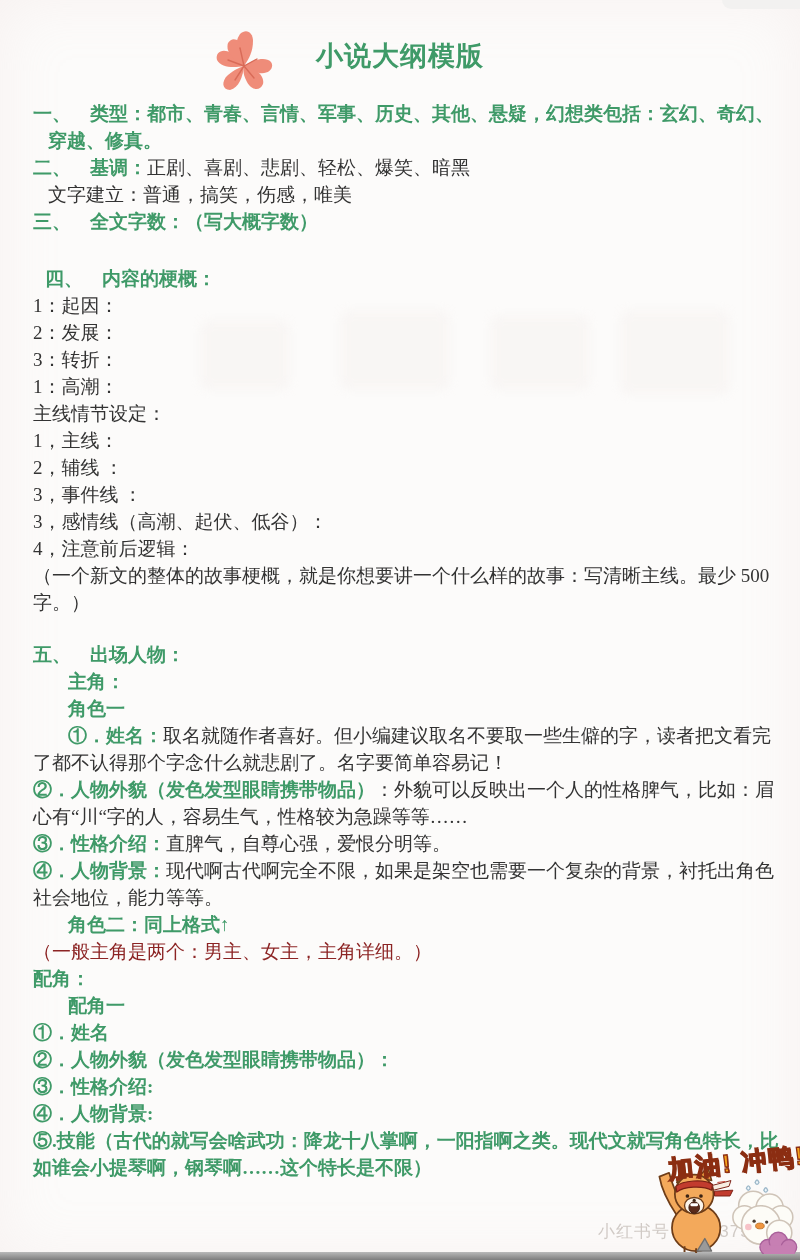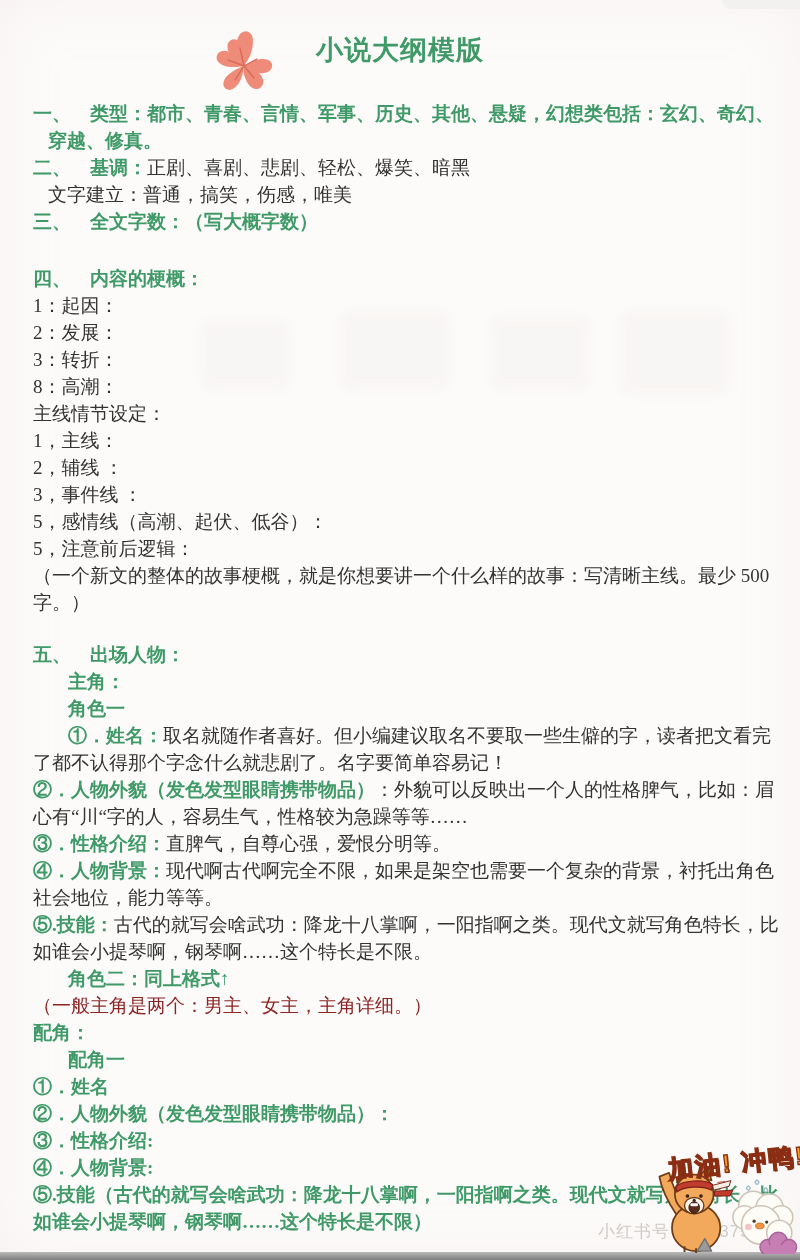--- a/index.html
+++ b/index.html
@@ -17,37 +17,37 @@
   }
   
   .corner-shape{
     position:absolute;top:0;right:0;width:78px;height:9px;
     background:#f2f1f0;border-radius:0 0 0 10px;
   }
   
   .header{position:relative;height:100px;}
   .flower{position:absolute;left:213px;top:26px;width:62px;height:78px;}
   .page-title{
-    position:absolute;left:0;top:32px;width:800px;
+    position:absolute;left:0;top:38px;width:800px;
     text-align:center;
     font-size:27px;font-weight:700;color:#3f9a68;
     letter-spacing:1px;
   }
   
   .doc{
     position:relative;
     padding:0 14px 0 33px;
     font-size:19px;line-height:27px;color:#333;
   }
   .line{margin:0;}
   .sec{padding-left:15px;text-indent:-15px;}
   .cont{padding-left:15px;}
   .ind{padding-left:35px;}
   .p1{text-indent:35px;}
-  .gap-lg{margin-top:30px;}
+  .gap-lg{margin-top:30px;margin-left:12px;}
   .gap-md{margin-top:25px;}
   .c-green{color:#3f9a68;font-weight:700;}
   .c-black{color:#333333;font-weight:400;}
   .c-red{color:#8c2424;font-weight:400;}
   
   .mid-watermark{position:absolute;left:200px;top:310px;width:540px;height:90px;
     filter:blur(5px);opacity:0.55;pointer-events:none;}
   .mid-watermark span{position:absolute;background:#f6f2f0;border-radius:8px;}
   .wm-b1{left:0;top:10px;width:90px;height:70px;}
   .wm-b2{left:140px;top:0;width:110px;height:80px;}
@@ -114,36 +114,35 @@
 
   <div class="doc">
       <p class="line sec"><span class="c-green">一、　类型：都市、青春、言情、军事、历史、其他、悬疑，幻想类包括：玄幻、奇幻、穿越、修真。</span></p>
       <p class="line sec"><span class="c-green">二、　基调：</span><span class="c-black">正剧、喜剧、悲剧、轻松、爆笑、暗黑</span></p>
       <p class="line cont"><span class="c-black">文字建立：普通，搞笑，伤感，唯美</span></p>
       <p class="line sec"><span class="c-green">三、　全文字数：（写大概字数）</span></p>
       <p class="line sec gap-lg"><span class="c-green">四、　内容的梗概：</span></p>
       <p class="line line"><span class="c-black">1：起因：</span></p>
       <p class="line line"><span class="c-black">2：发展：</span></p>
       <p class="line line"><span class="c-black">3：转折：</span></p>
-      <p class="line line"><span class="c-black">8：高潮：</span></p>
+      <p class="line line"><span class="c-black">1：高潮：</span></p>
       <p class="line line"><span class="c-black">主线情节设定：</span></p>
       <p class="line line"><span class="c-black">1，主线：</span></p>
       <p class="line line"><span class="c-black">2，辅线 ：</span></p>
       <p class="line line"><span class="c-black">3，事件线 ：</span></p>
-      <p class="line line"><span class="c-black">5，感情线（高潮、起伏、低谷）：</span></p>
-      <p class="line line"><span class="c-black">5，注意前后逻辑：</span></p>
+      <p class="line line"><span class="c-black">3，感情线（高潮、起伏、低谷）：</span></p>
+      <p class="line line"><span class="c-black">4，注意前后逻辑：</span></p>
       <p class="line line"><span class="c-black">（一个新文的整体的故事梗概，就是你想要讲一个什么样的故事：写清晰主线。最少 500 字。）</span></p>
       <p class="line sec gap-md"><span class="c-green">五、　出场人物：</span></p>
       <p class="line ind"><span class="c-green">主角：</span></p>
       <p class="line ind"><span class="c-green">角色一</span></p>
       <p class="line p1"><span class="c-green">①．姓名：</span><span class="c-black">取名就随作者喜好。但小编建议取名不要取一些生僻的字，读者把文看完了都不认得那个字念什么就悲剧了。名字要简单容易记！</span></p>
       <p class="line line"><span class="c-green">②．人物外貌（发色发型眼睛携带物品）</span><span class="c-black">：外貌可以反映出一个人的性格脾气，比如：眉心有“川“字的人，容易生气，性格较为急躁等等……</span></p>
       <p class="line line"><span class="c-green">③．性格介绍：</span><span class="c-black">直脾气，自尊心强，爱恨分明等。</span></p>
       <p class="line line"><span class="c-green">④．人物背景：</span><span class="c-black">现代啊古代啊完全不限，如果是架空也需要一个复杂的背景，衬托出角色社会地位，能力等等。</span></p>
-      <p class="line line"><span class="c-green">⑤.技能：</span><span class="c-black">古代的就写会啥武功：降龙十八掌啊，一阳指啊之类。现代文就写角色特长，比如谁会小提琴啊，钢琴啊……这个特长是不限。</span></p>
       <p class="line ind"><span class="c-green">角色二：同上格式↑</span></p>
       <p class="line line"><span class="c-red">（一般主角是两个：男主、女主，主角详细。）</span></p>
       <p class="line line"><span class="c-green">配角：</span></p>
       <p class="line ind"><span class="c-green">配角一</span></p>
       <p class="line line"><span class="c-green">①．姓名</span></p>
       <p class="line line"><span class="c-green">②．人物外貌（发色发型眼睛携带物品）：</span></p>
       <p class="line line"><span class="c-green">③．性格介绍:</span></p>
       <p class="line line"><span class="c-green">④．人物背景:</span></p>
       <p class="line line"><span class="c-green">⑤.技能（古代的就写会啥武功：降龙十八掌啊，一阳指啊之类。现代文就写角色特长，比如谁会小提琴啊，钢琴啊……这个特长是不限）</span></p>
     </div>

